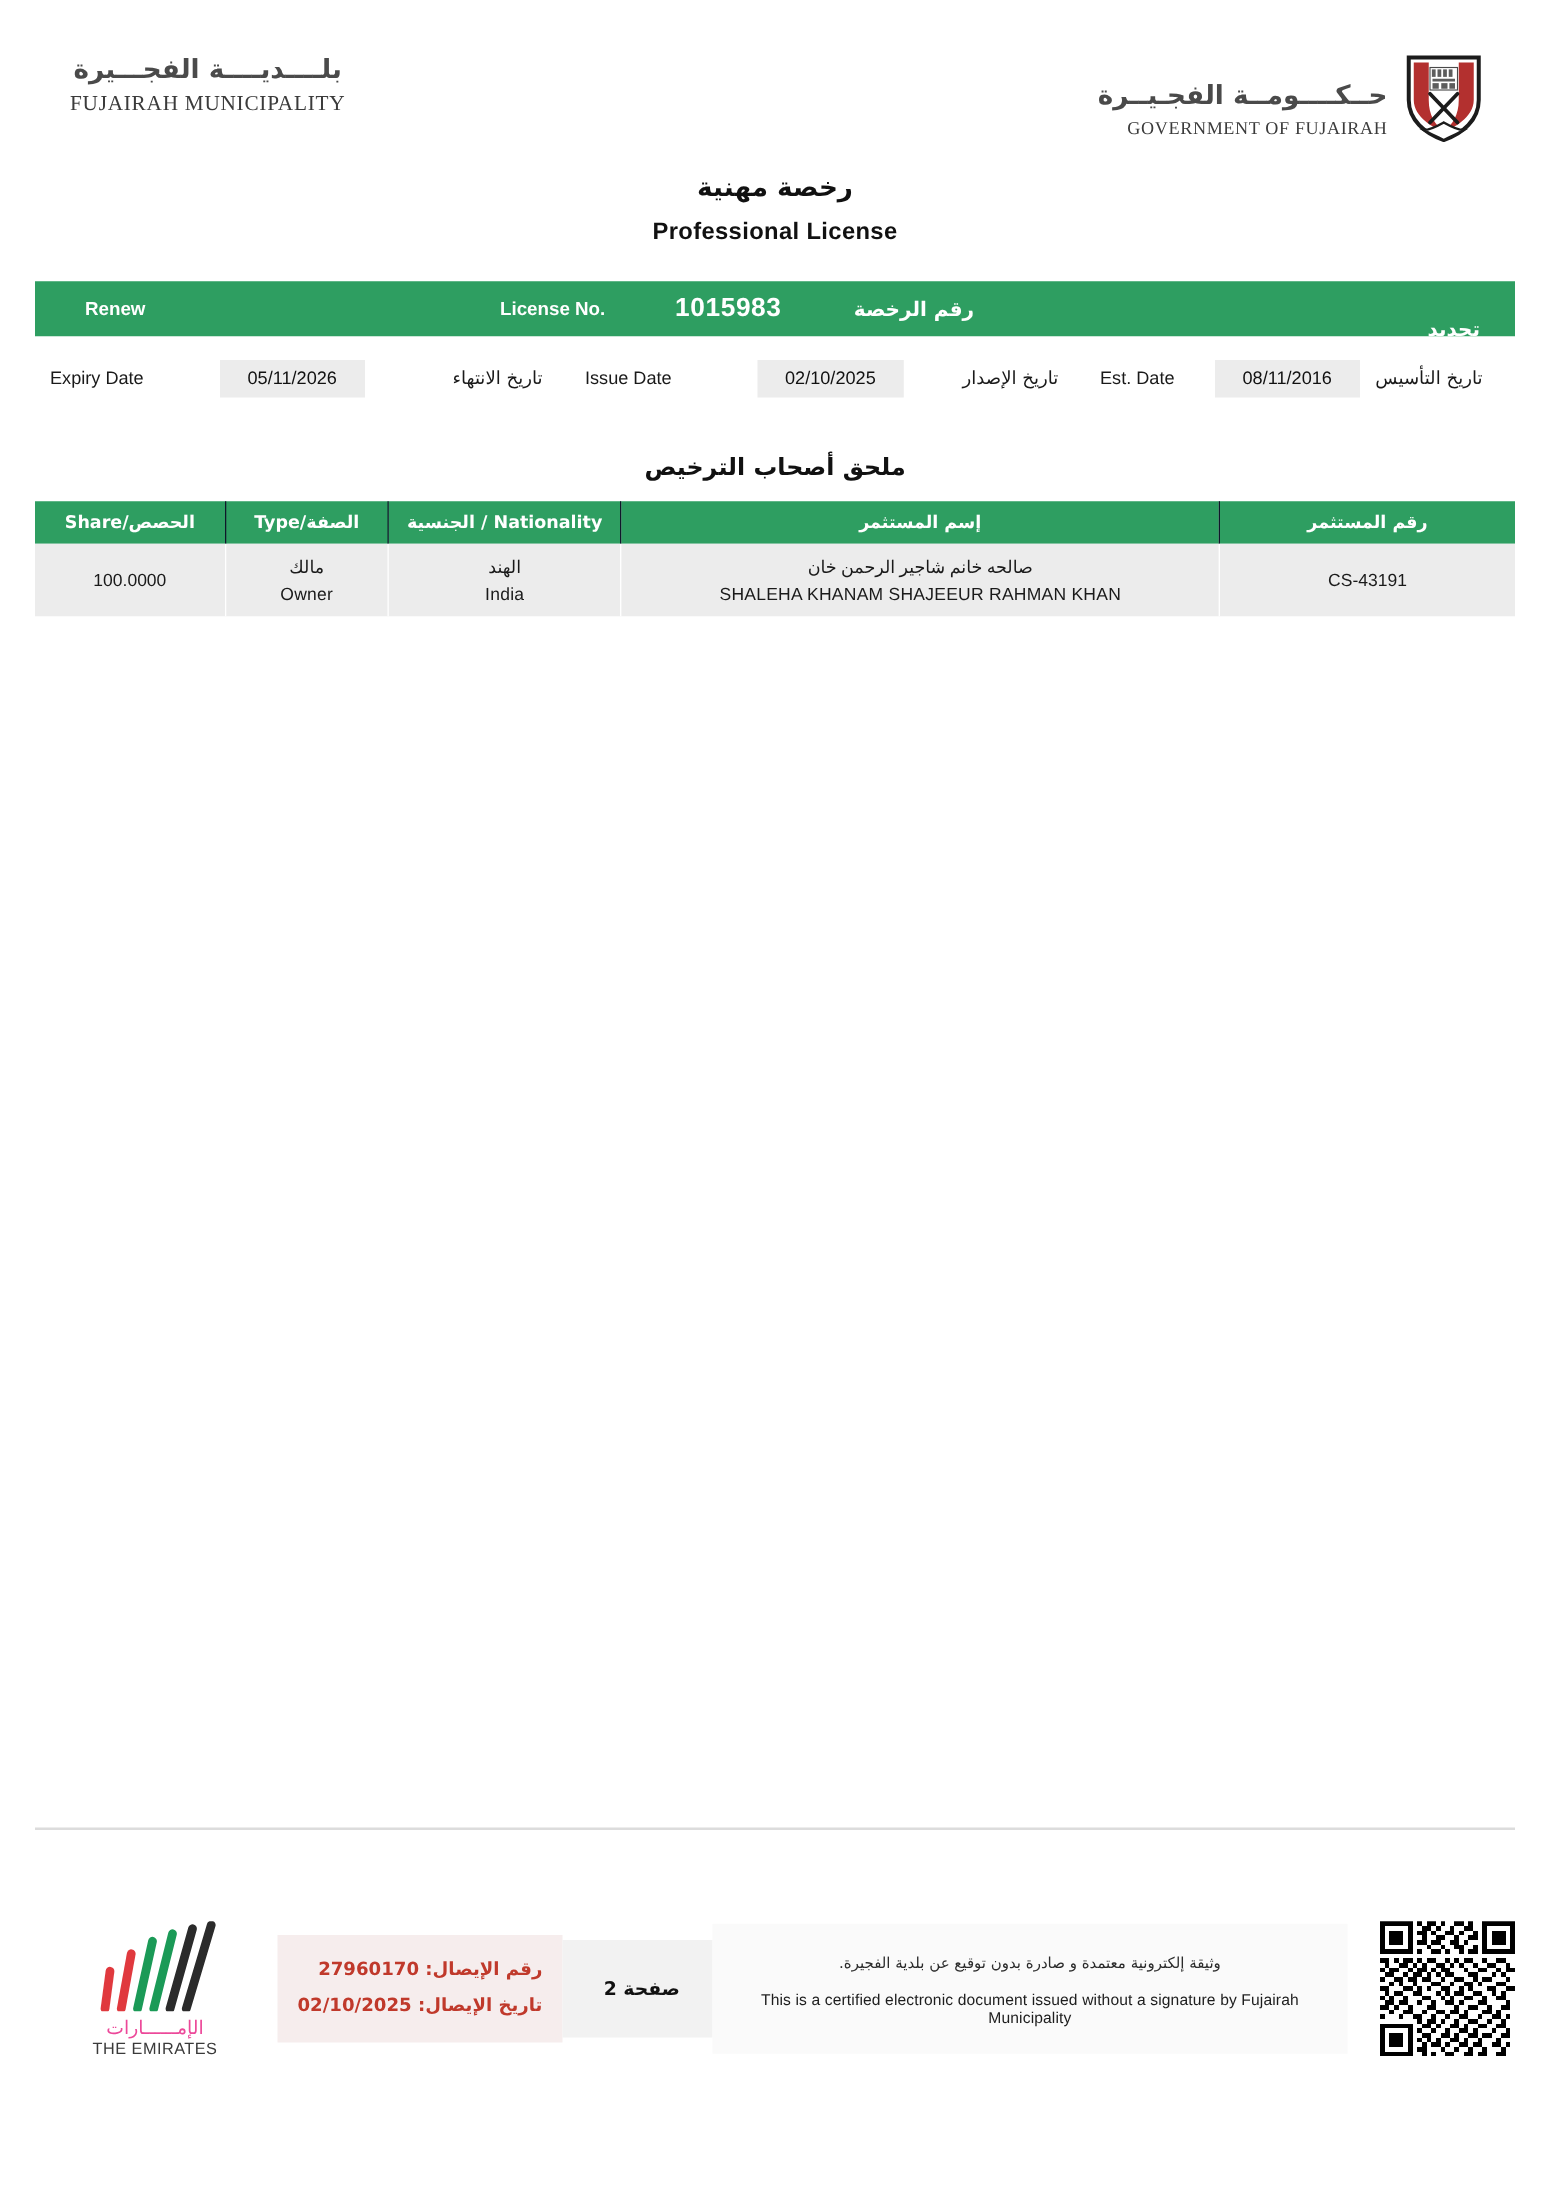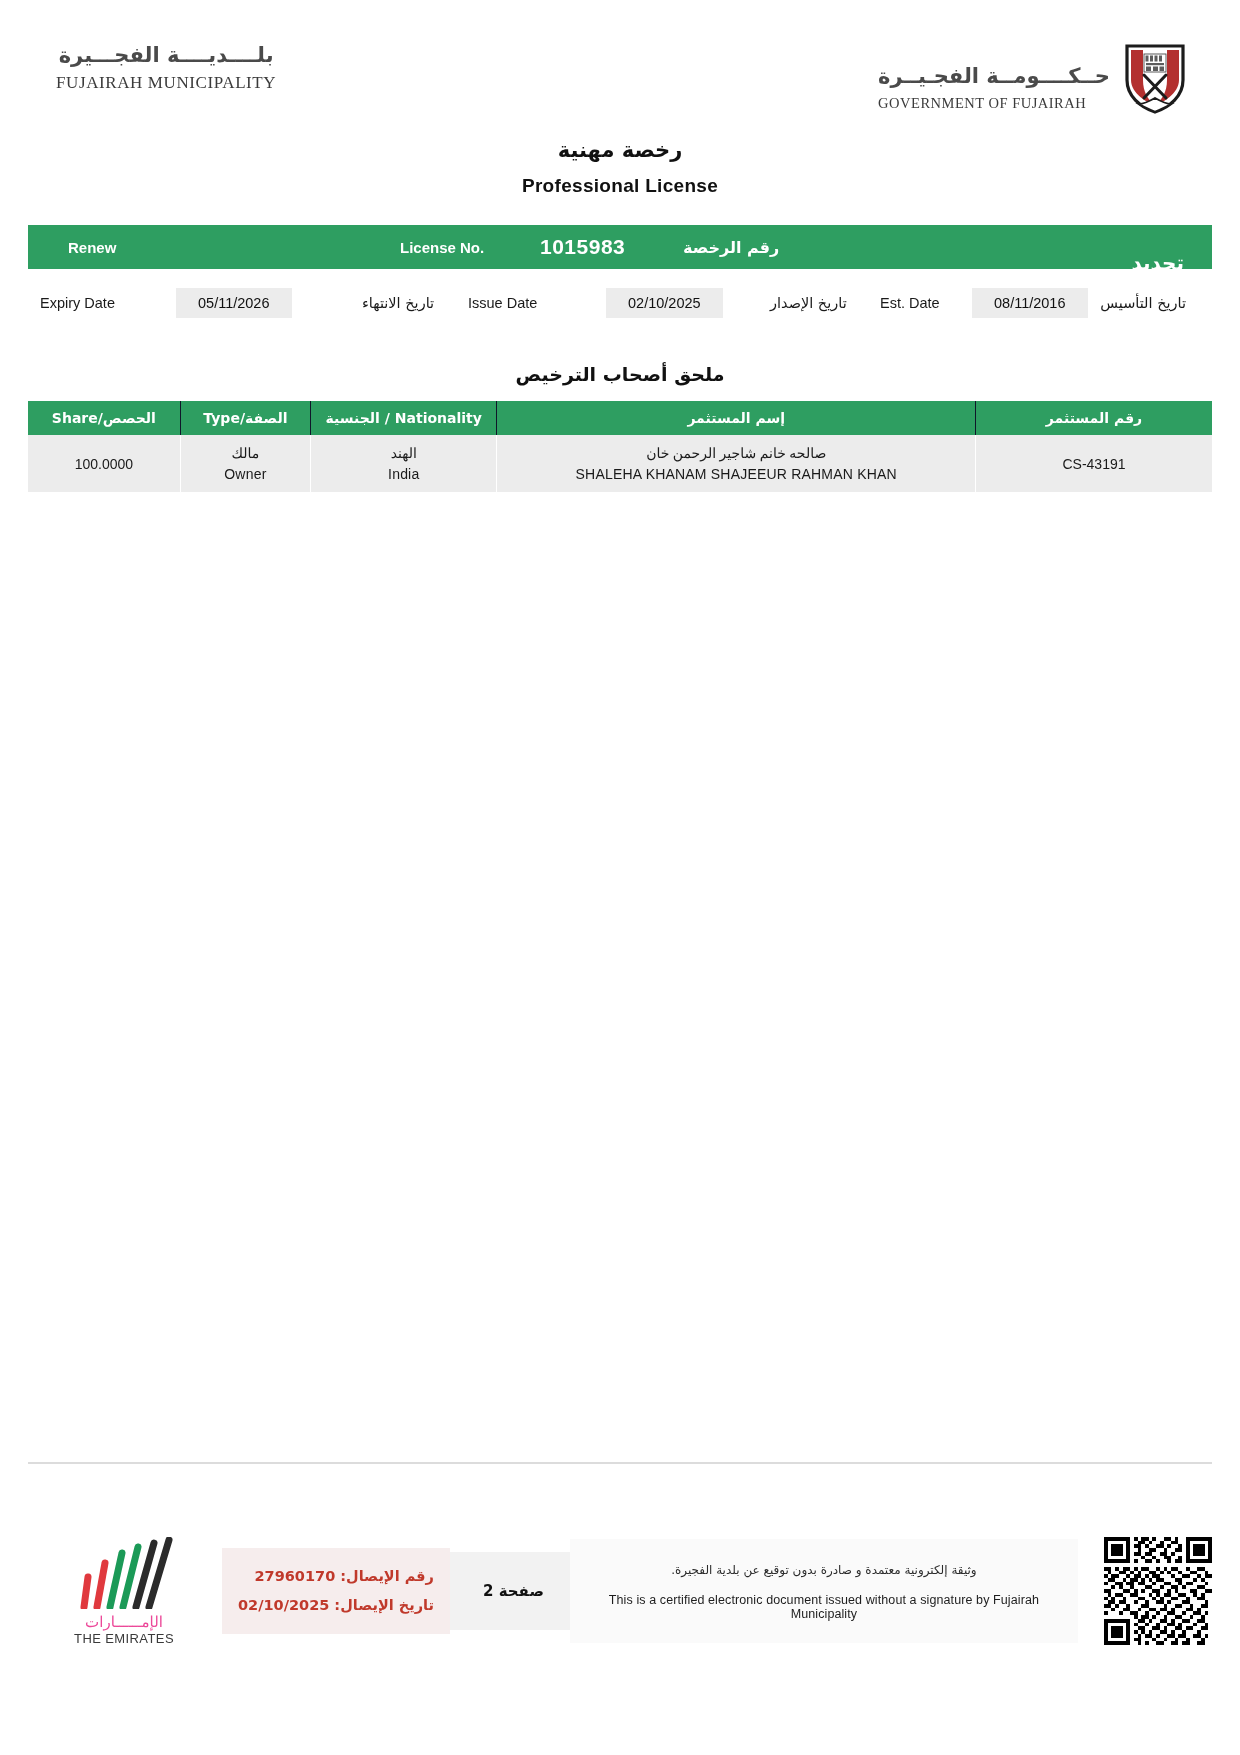--- a/index.html
+++ b/index.html
@@ -49,21 +49,21 @@
     color: #3b3b3b;
     letter-spacing: 0.6px;
     margin-top: 5px;
   }
   .brand-right-wrap {
     display: flex;
     align-items: center;
     gap: 14px;
     padding-right: 16px;
   }
-  .brand-right { text-align: left; margin-top: 19px; }
+  .brand-right { text-align: right; margin-top: 19px; }
   .brand-ar-right {
     font-family: "DejaVu Sans", sans-serif;
     font-size: 21px;
     font-weight: 700;
     color: #4a4a4a;
     letter-spacing: 1px;
     direction: rtl;
     line-height: 1.25;
   }
   .brand-en-right {
@@ -104,21 +104,21 @@
     align-items: center;
     color: #ffffff;
     position: relative;
   }
   .gb-cell { position: absolute; white-space: nowrap; }
   .gb-renew   { left: 40px;  font-size: 15px; font-weight: 600; }
   .gb-licno   { left: 372px; font-size: 15px; font-weight: 700; }
   .gb-number  { left: 512px; font-size: 21px; font-weight: 700; letter-spacing: 0.5px; }
   .gb-ar-lic  { left: 655px; font-size: 16px; font-weight: 600;
                 font-family: "DejaVu Sans", sans-serif; direction: rtl; }
-  .gb-ar-renew{ right: 28px; font-size: 20px; font-weight: 600;
+  .gb-ar-renew{ right: 28px; font-size: 16px; font-weight: 600;
                 font-family: "DejaVu Sans", sans-serif; direction: rtl; margin-top: 32px; }
 
   
   .date-row {
     position: relative;
     height: 56px;
     margin-top: 6px;
     font-size: 14.5px;
   }
   .dr { position: absolute; top: 50%; transform: translateY(-50%); white-space: nowrap; }

